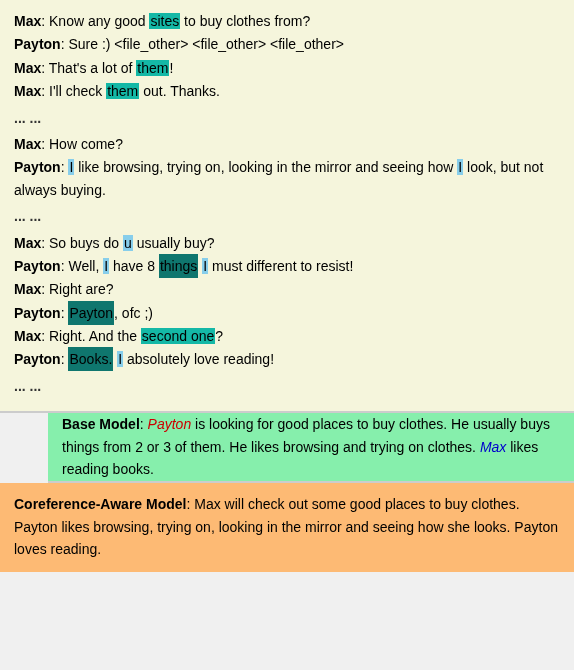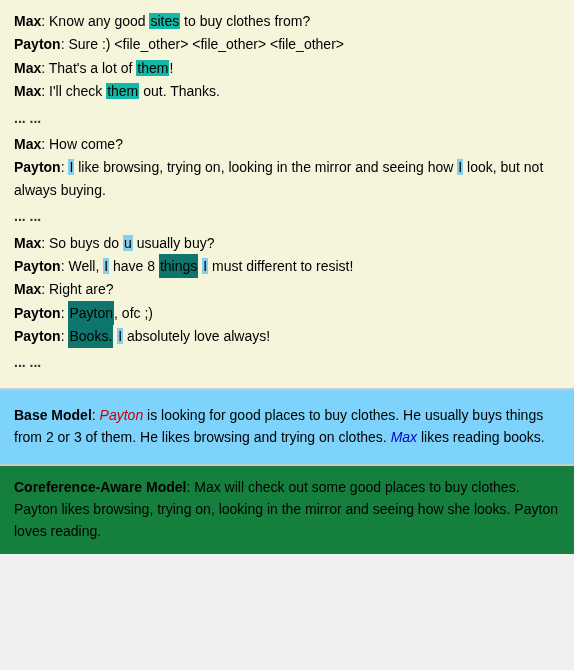--- a/index.html
+++ b/index.html
@@ -44,27 +44,28 @@
       padding: 4px 1px;
     }
 
     .ellipsis {
       color: #333;
       font-weight: bold;
       margin: 4px 0;
     }
 
     .base-model-section {
-      background: #7dd3fc;
-      padding: 14px 14px;
+      background: #86efac;
+      padding: 0 14px;
       border-bottom: 2px solid #ccc;
+      margin-left: 48px;
     }
 
     .coref-model-section {
-      background: #15803d;
+      background: #fdba74;
       padding: 10px 14px;
     }
 
     .model-label {
       font-weight: bold;
     }
 
     .italic-red {
       color: #cc0000;
       font-style: italic;
@@ -110,21 +111,24 @@
   <div class="line">
     <span class="speaker-payton">Payton</span><span>: Well, </span><span class="highlight-blue">I</span><span> have 8 </span><span class="highlight-yellow">things</span><span> </span><span class="highlight-blue">I</span><span> must different to resist!</span>
   </div>
   <div class="line">
     <span class="speaker-max">Max</span><span>: Right are?</span>
   </div>
   <div class="line">
     <span class="speaker-payton">Payton</span><span>: </span><span class="highlight-yellow">Payton</span><span>, ofc ;)</span>
   </div>
   <div class="line">
-    <span class="speaker-payton">Payton</span><span>: </span><span class="highlight-yellow">Books.</span><span> </span><span class="highlight-blue">I</span><span> absolutely love always!</span>
+    <span class="speaker-max">Max</span><span>: Right. And the </span><span class="highlight-green">second one</span><span>?</span>
+  </div>
+  <div class="line">
+    <span class="speaker-payton">Payton</span><span>: </span><span class="highlight-yellow">Books.</span><span> </span><span class="highlight-blue">I</span><span> absolutely love reading!</span>
   </div>
 
   <div class="ellipsis line">... ...</div>
 
 </div>
 
 <div class="base-model-section">
   <div class="line">
     <span class="model-label">Base Model</span><span>: </span><span class="italic-red">Payton</span><span> is looking for good places to buy clothes. He usually buys things from 2 or 3 of them. He likes browsing and trying on clothes. </span><span class="italic-blue">Max</span><span> likes reading books.</span>
   </div>

